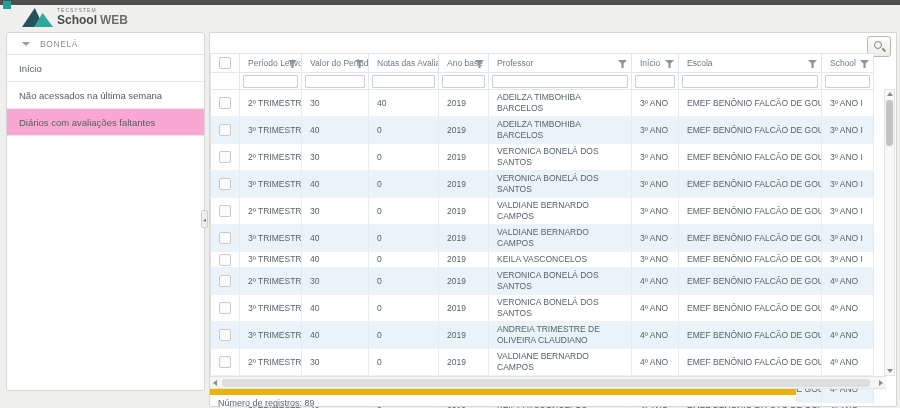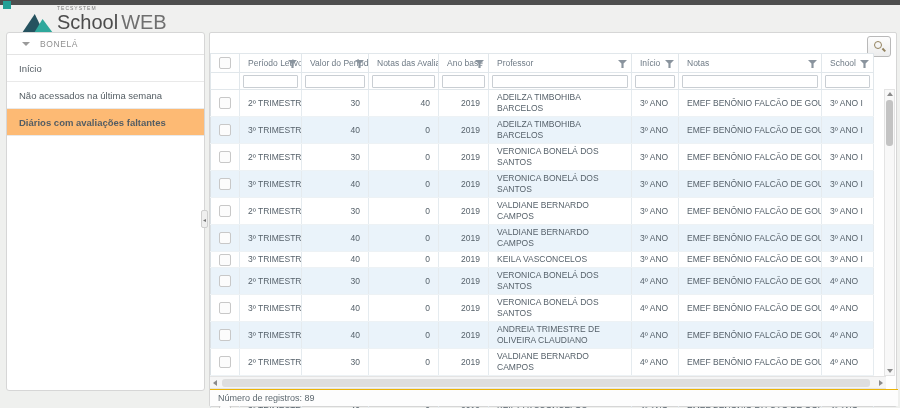--- a/index.html
+++ b/index.html
@@ -15,32 +15,32 @@
   .brand-accent { position:absolute; top:1px; left:3px; width:8px; height:8px; background:#23a096; z-index:3; }
   .app-header { position:absolute; top:5px; left:0; width:900px; height:26px; background:#f0f0ef; }
   .logo { position:absolute; left:22px; top:1px; display:flex; align-items:flex-end; }
   .logo-icon { position:relative; width:31px; height:21px; margin-right:4px; }
   .logo-icon .tri-dark { position:absolute; left:0; bottom:0; width:22px; height:19px;
       background:#25525f; clip-path:polygon(0 100%, 58% 0, 100% 100%); }
   .logo-icon .tri-teal { position:absolute; left:12px; bottom:0; width:19px; height:14px;
       background:#2fa89c; clip-path:polygon(0 100%, 45% 0, 100% 100%); }
   .logo-text { display:flex; flex-direction:column; line-height:1; padding-bottom:1px; }
   .logo-company { font-size:5px; letter-spacing:1px; color:#7a7a7a; margin-bottom:1px; }
-  .logo-product { font-size:20px; color:#4c4c4c; letter-spacing:0; }
+  .logo-product { font-size:12px; color:#4c4c4c; letter-spacing:0;font-weight:bold; }
   .logo-product .p2 { color:#6f6f6f; margin-left:3px; }
   
   .sidebar-panel { position:absolute; left:6px; top:32px; width:199px; height:359px;
       background:#fff; border:1px solid #d6d6d6; border-radius:3px; }
   .sidebar-header { height:22px; border-bottom:1px solid #e4e4e4; display:flex; align-items:center;
       padding-left:15px; color:#8f8f8f; font-size:8.5px; letter-spacing:0.6px; cursor:pointer; }
   .caret-down { width:0; height:0; border-left:4px solid transparent; border-right:4px solid transparent;
       border-top:4px solid #9a9a9a; margin-right:10px; }
   .sidebar-item { height:27px; border-bottom:1px solid #e9e9e9; display:flex; align-items:center;
       padding-left:12px; font-size:9.5px; color:#545d63; cursor:pointer; background:#fff; }
-  .sidebar-item.selected { background:#fdba74;font-weight:bold; }
+  .sidebar-item.selected { background:#f9a8d4; }
   .splitter { position:absolute; left:201px; top:210px; width:7px; height:18px; background:#efefef;
       border:1px solid #cfcfcf; border-radius:2px; font-size:6px; color:#777;
       display:flex; align-items:center; justify-content:center; cursor:pointer; z-index:4; }
   
   .main-panel { position:absolute; left:209px; top:32px; width:688px; height:375px;
       background:#fff; border:1px solid #d6d6d6; border-radius:2px; }
   .search-btn { position:absolute; top:3px; right:5px; width:24px; height:21px;
       background:linear-gradient(#fdfdfd,#ececec); border:1px solid #b9b9b9; border-radius:3px; cursor:pointer; }
   .magnifier { position:absolute; left:6px; top:4px; width:8px; height:8px;
       border:1.5px solid #93825e; border-radius:50%; }
@@ -54,21 +54,21 @@
       padding:0 14px 0 8px; position:relative; white-space:nowrap; overflow:hidden; background:#fff; }
   th.col-check { padding:0; }
   .funnel { position:absolute; right:4px; top:6px; width:9px; height:8px; background:#8a949e;
       clip-path:polygon(0 0,100% 0,62% 45%,62% 100%,38% 100%,38% 45%); cursor:pointer; }
   tr.filter-row td { height:17px; border:1px solid #e1e7eb; padding:1px 3px; background:#fff; }
   .filter-input { width:100%; height:13px; border:1px solid #c9ced3; border-radius:1px;
       font-size:8px; padding:0 2px; background:#fff; font-family:"Liberation Sans",sans-serif; }
   tbody td { height:16px; border-right:1px solid #e5ebef; border-bottom:1px solid #edf2f5;
       padding:2px 8px; white-space:nowrap; overflow:hidden; line-height:11px; vertical-align:middle; }
   tbody tr.alt td { background:#eaf3fa; }
-  tbody td.num { text-align:right; }
+  tbody td.num { text-align:left; }
   tbody td.wrap { white-space:normal; }
   .checkbox { width:12px; height:12px; border:1px solid #c8c8c8; background:#fcfcfc;
       border-radius:2px; margin:0 auto; cursor:pointer; }
   
   .vscroll { position:absolute; right:1px; top:56px; width:11px; height:287px;
       background:#f8f8f8; border:1px solid #e4e4e4; }
   .vscroll .arrow-up { position:absolute; top:2px; left:2px; width:0; height:0;
       border-left:3px solid transparent; border-right:3px solid transparent; border-bottom:4px solid #8b8b8b; cursor:pointer; }
   .vscroll .arrow-down { position:absolute; bottom:2px; left:2px; width:0; height:0;
       border-left:3px solid transparent; border-right:3px solid transparent; border-top:4px solid #8b8b8b; cursor:pointer; }
@@ -76,22 +76,22 @@
       background:#c3c3c3; border-radius:3px; cursor:grab; }
   .hscroll { position:absolute; left:0; top:343px; width:676px; height:13px;
       background:#f5f5f5; border-top:1px solid #e4e4e4; border-bottom:1px solid #e4e4e4; }
   .hscroll .arrow-left { position:absolute; left:3px; top:3px; width:0; height:0;
       border-top:3px solid transparent; border-bottom:3px solid transparent; border-right:4px solid #8b8b8b; cursor:pointer; }
   .hscroll .arrow-right { position:absolute; right:3px; top:3px; width:0; height:0;
       border-top:3px solid transparent; border-bottom:3px solid transparent; border-left:4px solid #8b8b8b; cursor:pointer; }
   .hscroll .thumb { position:absolute; left:12px; top:2px; height:8px; width:648px;
       background:#dedede; border-radius:3px; cursor:grab; }
   
-  .footer-bar { position:absolute; left:0; top:356px; width:688px; height:17px;
-      border-top:1px solid #eab308; background:#fdfdfd; font-size:9px; color:#5d686f;
+  .footer-bar { position:absolute; left:0; top:356px; width:586px; height:17px;
+      border-top:6px solid #eab308; background:#fdfdfd; font-size:9px; color:#5d686f;
       line-height:16px; padding-left:8px; }
 </style>
 </head>
 <body>
 
 <div class="top-strip"></div>
 <div class="brand-accent"></div>
 <div class="app-header">
   <div class="logo">
     <div class="logo-icon">
@@ -146,21 +146,21 @@
           <tr>
             <th class="col-check">
               <div class="checkbox"></div>
             </th>
             <th><span>Período Letivo</span><span class="funnel"></span></th>
             <th><span>Valor do Período</span><span class="funnel"></span></th>
             <th><span>Notas das Avaliações</span></th>
             <th><span>Ano base</span><span class="funnel"></span></th>
             <th><span>Professor</span><span class="funnel"></span></th>
             <th><span>Início</span><span class="funnel"></span></th>
-            <th><span>Notas</span><span class="funnel"></span></th>
+            <th><span>Escola</span><span class="funnel"></span></th>
             <th><span>School</span><span class="funnel"></span></th>
           </tr>
           <tr class="filter-row">
             <td></td>
             <td><input class="filter-input" type="text" style=""></td>
             <td><input class="filter-input" type="text" style=""></td>
             <td><input class="filter-input" type="text" style=""></td>
             <td><input class="filter-input" type="text" style=""></td>
             <td><input class="filter-input" type="text" style=""></td>
             <td><input class="filter-input" type="text" style=""></td>

